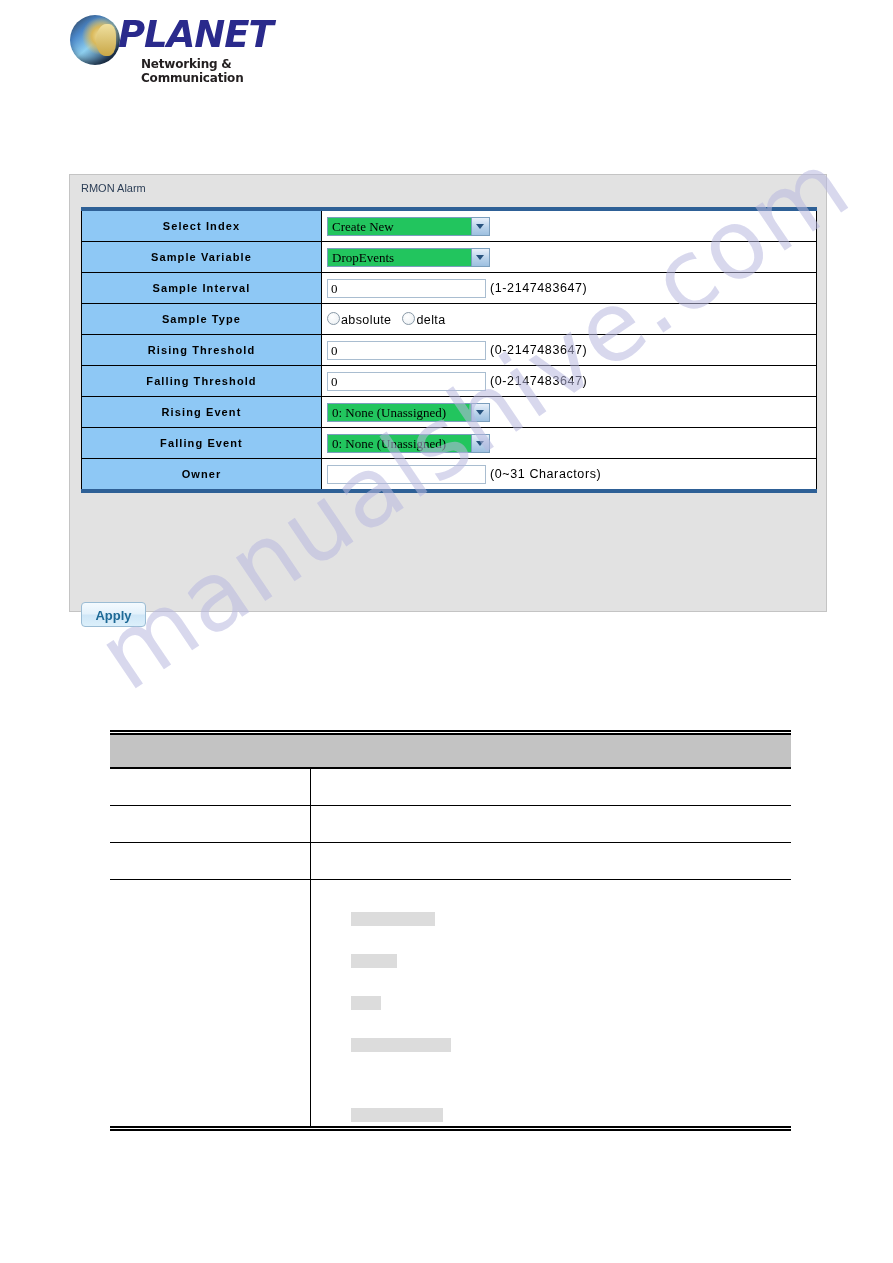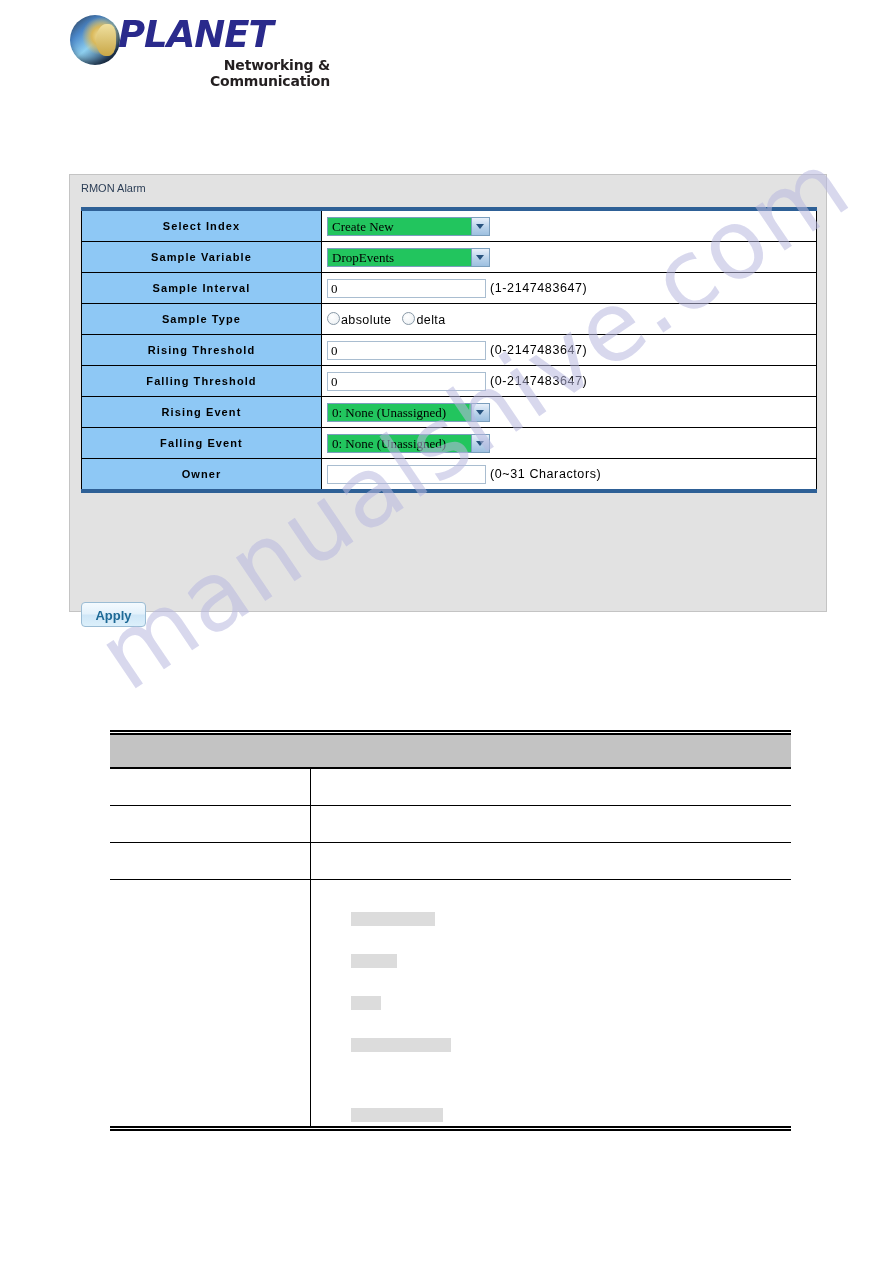--- a/index.html
+++ b/index.html
@@ -81,25 +81,24 @@
     font-style: italic;
     letter-spacing: -1px;
     color: #2a2a8c;
     line-height: 1;
   }
   .logo-sub {
     position: absolute;
     left: 71px;
     top: 49px;
     font-family: "DejaVu Sans", sans-serif;
-    font-size: 14px;
+    font-size: 12px;
     font-weight: 700;
     color: #231f20;
     letter-spacing: -0.2px;
-    text-align: right;
   }
 
   
   .panel {
     position: absolute;
     left: 69px;
     top: 174px;
     width: 758px;
     height: 438px;
     background: #e2e2e2;

